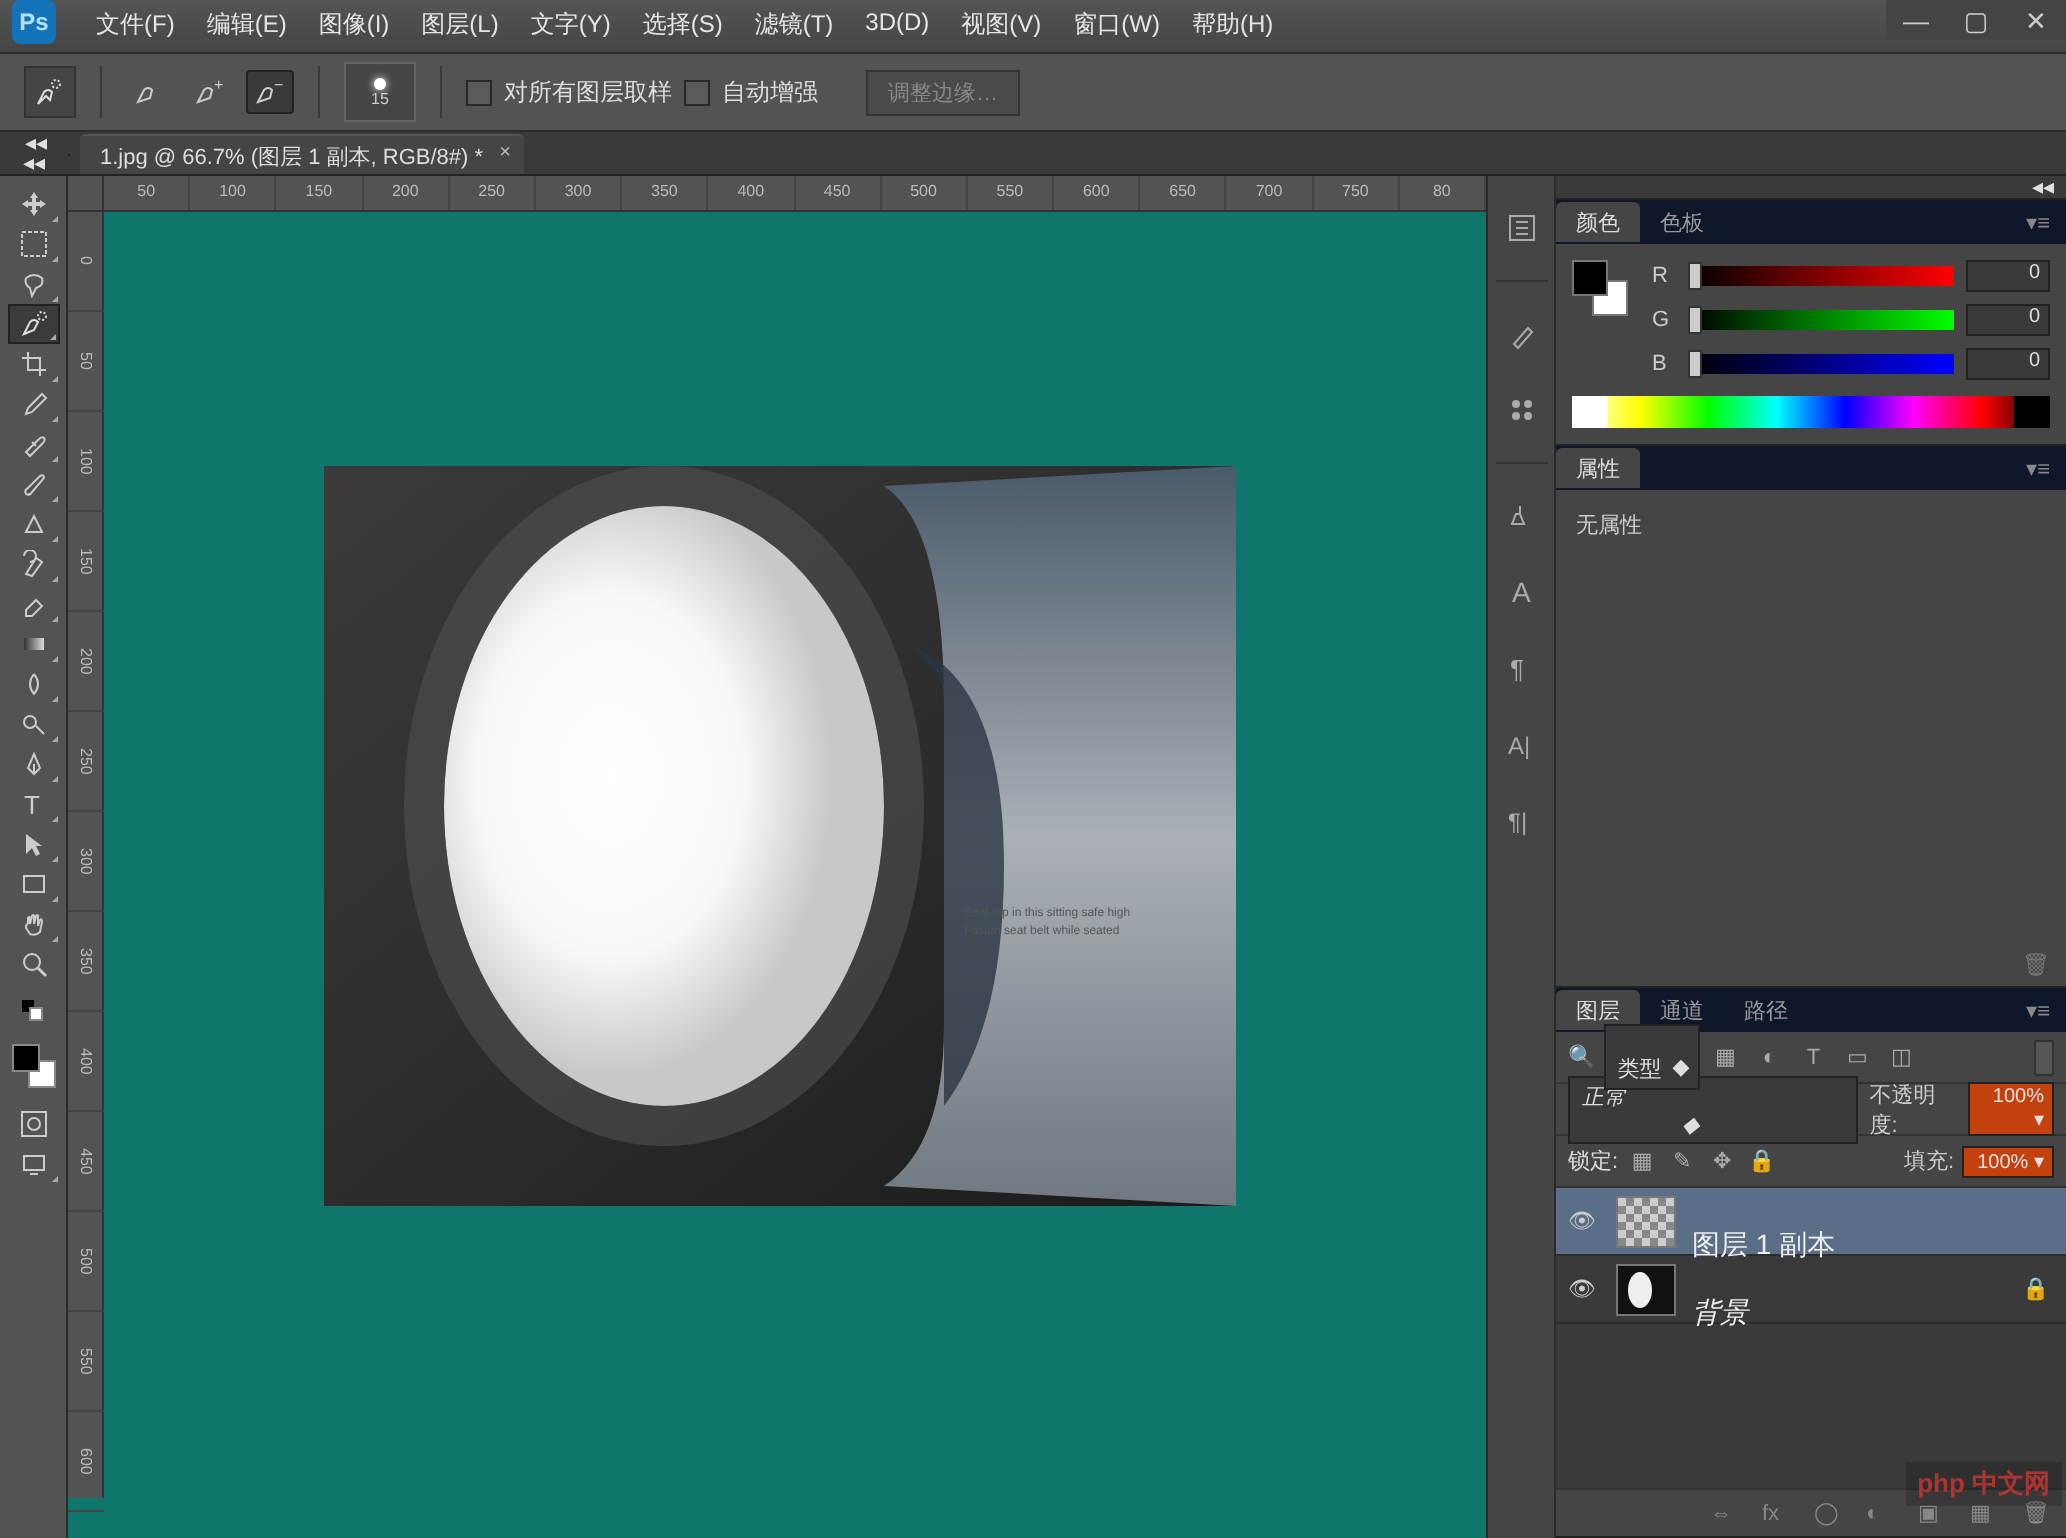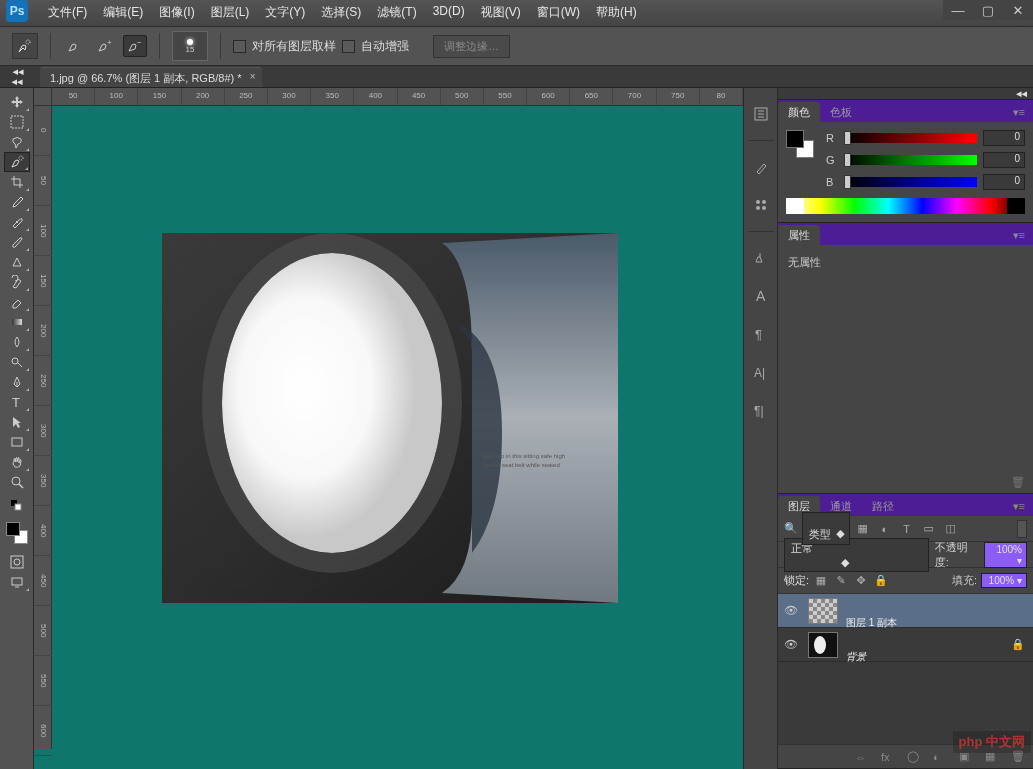--- a/index.html
+++ b/index.html
@@ -55,21 +55,21 @@
 .status-sep { width: 1px; height: 16px; background: #666; }
 
 
 .collapsed-dock { width: 34px; background: #454545; border-left: 1px solid #2a2a2a; display: flex; flex-direction: column; align-items: center; padding-top: 14px; gap: 14px; }
 .dock-icon { width: 24px; height: 24px; display:flex;align-items:center;justify-content:center; color:#aaa; }
 .dock-sep { width: 26px; height: 1px; background: #333; }
 
 .panels { width: 256px; background: #454545; border-left: 1px solid #2a2a2a; display: flex; flex-direction: column; }
 .panel-expand { height: 12px; background: #3a3a3a; display:flex;align-items:center;justify-content:flex-end;padding-right:6px; border-bottom:1px solid #222;}
 .panel-group { border-bottom: 1px solid #222; }
-.panel-tabs { height: 22px; display: flex; background: #4c1d95; align-items: flex-end; }
+.panel-tabs { height: 22px; display: flex; background: #0f172a; align-items: center; }
 .panel-tab { padding: 3px 10px; font-size: 11px; color: #999; height: 20px; }
 .panel-tab.active { background: #454545; color: #ddd; border-radius: 3px 3px 0 0; }
 .panel-menu { margin-left: auto; padding: 3px 8px; color: #888; }
 .panel-body { padding: 8px; }
 
 
 .color-panel { display:flex; flex-direction:column; gap:4px; }
 .color-row { display: flex; align-items: center; gap: 6px; }
 .color-swatch2 { width: 28px; height: 28px; position: relative; margin-right: 6px; }
 .cs-bg { position: absolute; right:0; bottom:0; width:18px; height:18px; background:#fff; border:1px solid #777;}
@@ -89,32 +89,32 @@
 .props-body { height: 248px; padding: 10px; color: #ccc; position:relative; }
 .trash-corner { position:absolute; bottom:4px; right:8px; color:#777; }
 
 
 .layers-body { flex:1; display:flex; flex-direction:column; }
 .layer-filter-row { height: 26px; display:flex; align-items:center; gap:4px; padding: 0 6px; border-bottom: 1px solid #333; }
 .filter-select { background:#3a3a3a; border:1px solid #222; padding: 14px 18px 2px 6px; color:#ddd; font-size:11px; position:relative; }
 .filter-icon { width:18px; height:18px; display:flex;align-items:center;justify-content:center; color:#aaa; }
 .filter-toggle { margin-left:auto; width:10px; height:18px; background:#555; border:1px solid #333; }
 .blend-row { height: 26px; display:flex; align-items:center; gap:6px; padding: 0 6px; border-bottom:1px solid #333; }
-.blend-select { background:#3a3a3a; border:1px solid #222; padding:2px 60px 2px 6px; color:#ddd; font-size:11px; }
+.blend-select { background:#3a3a3a; border:1px solid #222; padding:2px 60px 2px 6px; color:#ddd; font-size:11px;font-style:italic; }
 .opac-label { color:#ccc; font-size:11px; }
-.opac-val { background:#8b5cf6; border:1px solid #222; padding:1px 4px; width:46px; text-align:right; font-size:10px; }
+.opac-val { background:#c2410c; border:1px solid #222; padding:1px 4px; width:46px; text-align:right; font-size:10px; }
 .lock-row { height: 26px; display:flex; align-items:center; gap:4px; padding:0 6px; border-bottom:1px solid #333; font-size:11px; }
 .lock-icon { width:16px;height:16px;display:flex;align-items:center;justify-content:center;color:#aaa; }
 .layer-list { flex:1; background:#3a3a3a; overflow:auto; }
 .layer-row { height:34px; display:flex; align-items:center; border-bottom:1px solid #2c2c2c; padding-left:4px; gap:8px; }
 .layer-row.selected { background: #5a6f87; }
 .eye { width:18px; color:#ccc; text-align:center; }
 .layer-thumb { width:30px; height:26px; border:1px solid #777; background:#666; display:flex;align-items:center;justify-content:center; }
 .checker { background-image: linear-gradient(45deg,#888 25%,transparent 25%),linear-gradient(-45deg,#888 25%,transparent 25%),linear-gradient(45deg,transparent 75%,#888 75%),linear-gradient(-45deg,transparent 75%,#888 75%); background-size:8px 8px; background-position:0 0,0 4px,4px -4px,-4px 0; background-color:#ccc;}
-.layer-name { font-size:10px; color:#eee; flex:1;margin-top:25px; }
+.layer-name { font-size:14px; color:#eee; flex:1;margin-top:25px; }
 .layer-name.italic { font-style: italic; }
 .lock-glyph { color:#bbb; margin-right:8px; }
 .layer-footer { height:24px; display:flex; align-items:center; justify-content:flex-end; gap:12px; padding: 0 8px; border-top:1px solid #333; color:#888; }
 .footer-icon { width:14px; }
 
 .watermark { position:absolute; bottom:16px; right:2px; color:#b33; font-size:13px; font-weight:bold; opacity:0.9; background:rgba(0,0,0,0.2); padding:2px 6px;}
 
 svg { display:block; }
 </style>
 </head>

